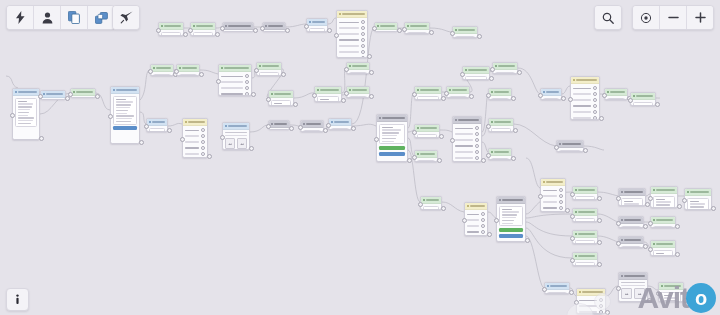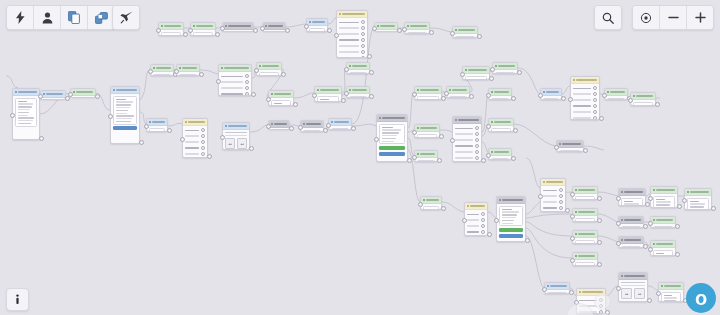--- a/index.html
+++ b/index.html
@@ -1091,20 +1091,21 @@
       <div class="port" style="left: 683px; top: 298px;"></div>
     </div>
 
   <div id="wmghost">
     <i style="width:26px;height:26px;left:-58px;top:-6px;"></i>
     <i style="width:15px;height:15px;left:-30px;top:-16px;"></i>
     <i style="width:11px;height:11px;left:-26px;top:4px;"></i>
   </div>
 
   <div id="wm">
+    <span class="wtext">Avit</span>
     <span class="wcircle">
       <span>o</span>
     </span>
   </div>
 </div>
 
 <div class="bargroup" id="tlGroup" style="left:6px;top:5px;">
 
   <div class="tb" title="Trigger">
     <span>

